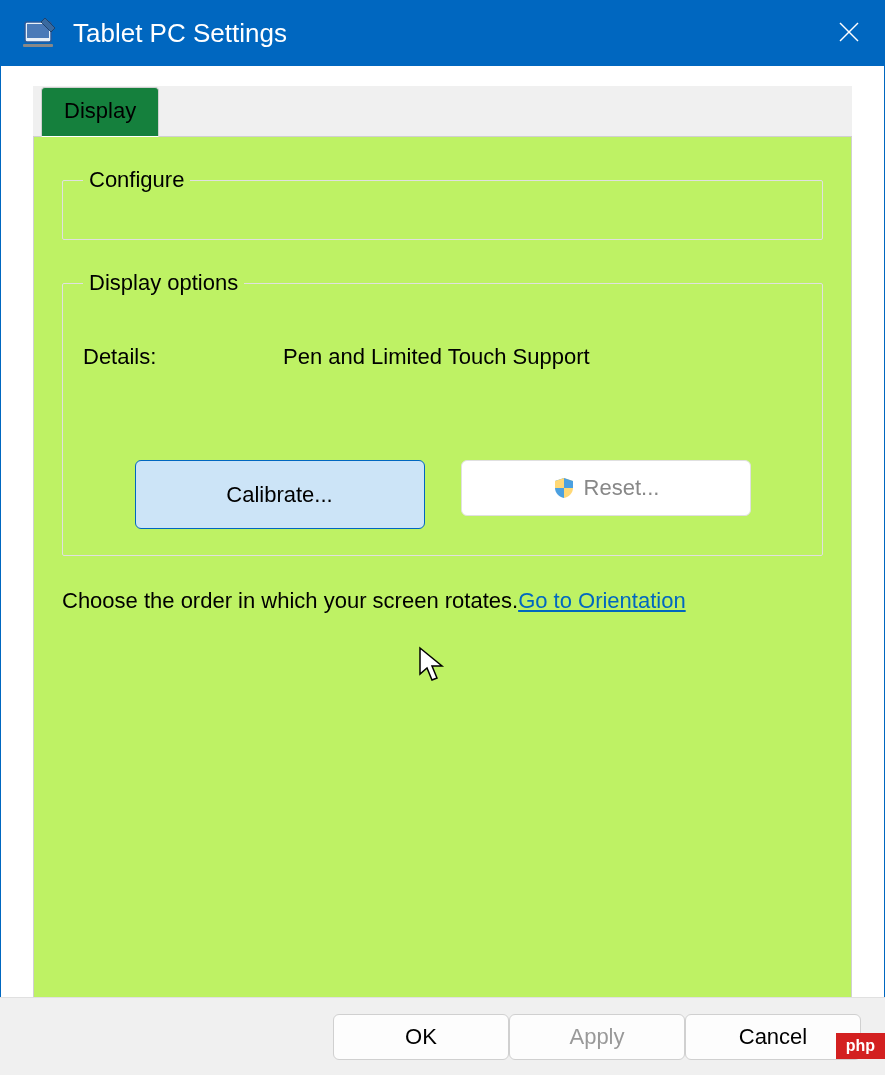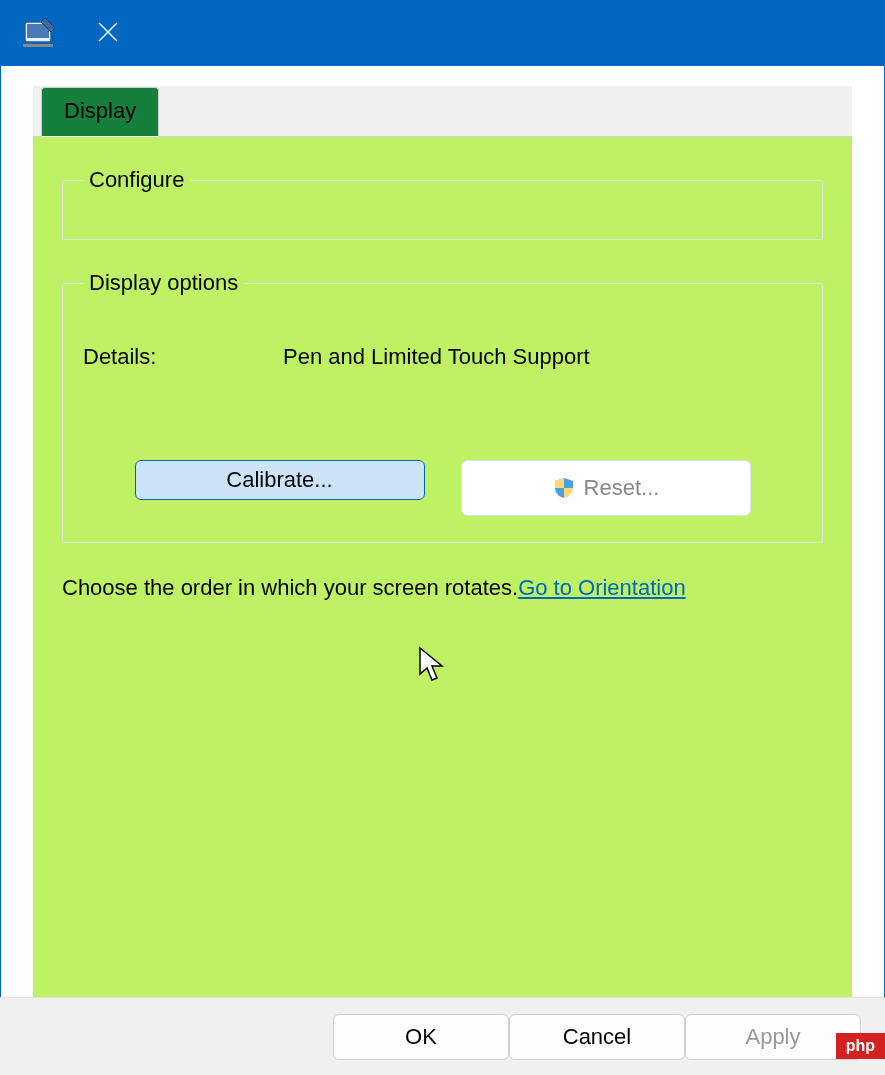--- a/index.html
+++ b/index.html
@@ -155,21 +155,21 @@
       font-size: 22px;
     }
     .buttons-row {
       display: flex;
       gap: 36px;
       margin-top: 90px;
       justify-content: center;
     }
     .btn-calibrate {
       width: 290px;
-      height: 40px;
+      height: 69px;
       background: #cce4f7;
       border: 1.5px solid #0067c0;
     }
     .btn-reset {
       width: 290px;
       height: 56px;
       color: #888;
       border: 1px solid #e0e0e0;
     }
     .rotate-text {
@@ -233,20 +233,21 @@
 
 <div class="titlebar">
   <span class="titlebar-icon">
     <svg viewBox="0 0 36 36">
       <rect x="4" y="6" width="26" height="20" rx="2" fill="#e8f0f8" stroke="#2a5a9a" stroke-width="1.5"></rect>
       <rect x="6" y="8" width="22" height="14" fill="#4a7ab8"></rect>
       <path d="M 24 2 L 34 12 L 30 16 L 20 6 Z" fill="#3a6aa0" stroke="#1a3a60" stroke-width="0.8"></path>
       <rect x="2" y="28" width="30" height="3" rx="1" fill="#888"></rect>
     </svg>
   </span>
+  <span class="titlebar-text">Tablet PC Settings</span>
   <div class="close-btn">
     <span>
       <svg width="20" height="20" viewBox="0 0 20 20">
         <line x1="1" y1="1" x2="19" y2="19" stroke="#fff" stroke-width="1.5"></line>
         <line x1="19" y1="1" x2="1" y2="19" stroke="#fff" stroke-width="1.5"></line>
       </svg>
     </span>
   </div>
 </div>
 
@@ -301,21 +302,21 @@
       </svg>
     </span>
 
   </div>
 </div>
 
 <div class="dialog-buttons">
   <button class="dlg-btn">
     <span>OK</span>
   </button>
+  <button class="dlg-btn disabled">
+    <span>Apply</span>
+  </button>
   <button class="dlg-btn">
     <span>Cancel</span>
   </button>
-  <button class="dlg-btn disabled">
-    <span>Apply</span>
-  </button>
 </div>
 
 <div class="watermark">php</div>
 
 </body></html>

